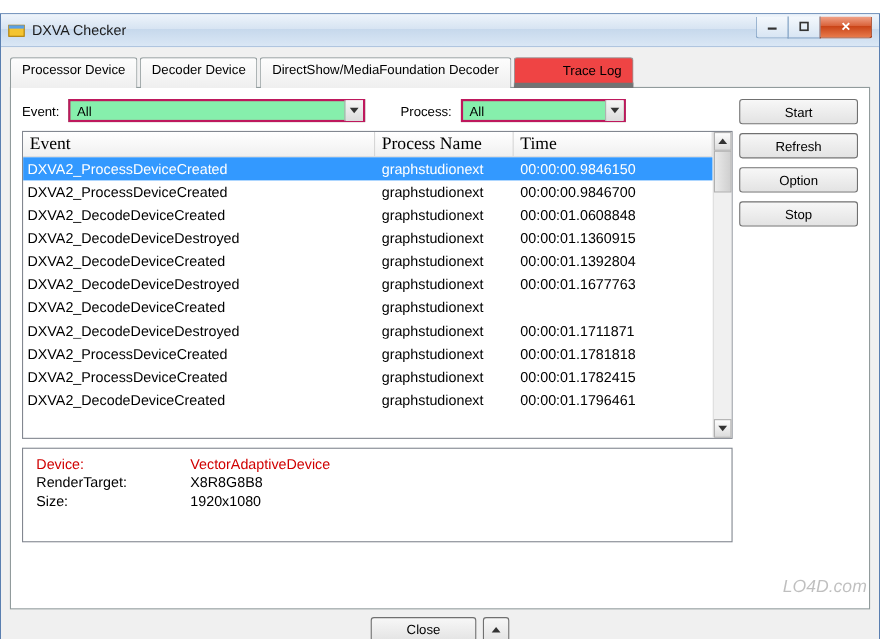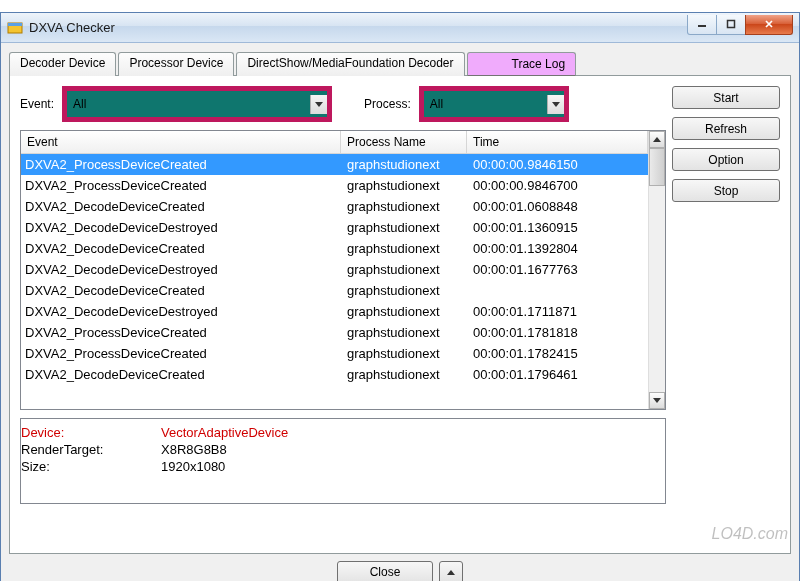--- a/index.html
+++ b/index.html
@@ -78,45 +78,45 @@
     background: linear-gradient(to bottom, #fdfdfd, #efefef);
     margin-right: 2px;
     border-top-left-radius: 3px;
     border-top-right-radius: 3px;
     font-size: 12px;
     color: #000;
     position: relative;
     top: 1px;
   }
   .tab.active {
-    background: #f0abfc;
-    border-bottom: 1px solid #737373;
+    background: #ef4444;
+    border-bottom: 5px solid #737373;
     top: 1px;
     padding-top: 4px;
     padding-left: 44px;
   }
   .tabpage {
     border: 1px solid #919b9c;
     background: #fff;
     flex: 1;
     padding: 10px 10px 8px 10px;
     display: flex;
     gap: 6px;
   }
 
   .leftcol { flex: 1; display: flex; flex-direction: column; }
   .rightcol { width: 108px; display: flex; flex-direction: column; gap: 8px; }
 
   .filters { display: flex; align-items: center; gap: 8px; margin-bottom: 8px; }
   .filters label { font-size: 12px; }
   .combo {
     display: inline-flex; align-items: center;
-    border: 5px solid #be185d;
-    background: #0f766e;
-    height: 36px;
+    border: 2px solid #be185d;
+    background: #86efac;
+    height: 21px;
     font-size: 12px;
   }
   .combo .combo-text { padding: 0 6px; display: inline-block; }
   .combo .combo-btn {
     width: 17px; height: 19px;
     border-left: 1px solid #b0b0b0;
     background: linear-gradient(to bottom, #f6f6f6, #dcdcdc);
     display: flex; align-items: center; justify-content: center;
   }
   .combo1 { width: 270px; }
@@ -136,21 +136,22 @@
     background: linear-gradient(to bottom, #fff, #f0f0f0);
     border-bottom: 1px solid #d6d6d6;
     height: 23px;
     align-items: center;
   }
   .lv-head .col {
     padding: 0 6px;
     border-right: 1px solid #d6d6d6;
     height: 100%;
     display: flex; align-items: center;
-    font-size: 12px;
+    font-size: 16px;
+    font-family: Liberation Serif, serif;
   }
   .col-event { width: 320px; }
   .col-proc  { width: 126px; }
   .col-time  { width: 150px; flex: 1; }
   .lv-rows { }
   .lv-row {
     display: flex;
     height: 21px;
     align-items: center;
     font-size: 13px;
@@ -179,21 +180,21 @@
     height: 38px;
     background: linear-gradient(to right, #eaeaea, #cfcfcf);
     border: 1px solid #b0b0b0;
   }
   .lv-scroll .sbtn.bottom { position: absolute; bottom: 0; left: 0; right: 0; }
 
   .details {
     margin-top: 8px;
     border: 1px solid #828790;
     background: #fff;
-    padding: 4px 0;
+    padding: 4px 12px;
     height: 86px;
     font-size: 13px;
   }
   .details .drow { display: flex; margin: 2px 0; }
   .details .dlabel { width: 140px; }
   .details .red { color: #d00000; }
 
   .btn {
     height: 23px;
     border: 1px solid #707070;
@@ -275,22 +276,22 @@
         <svg viewBox="0 0 10 10">
             <path d="M2 2 L8 8 M8 2 L2 8" stroke="#fff" stroke-width="1.7"></path>
           </svg>
       </div>
     </div>
   </div>
 
   <div class="client">
 
     <div class="tabstrip">
+      <div class="tab">Processor Device</div>
       <div class="tab">Decoder Device</div>
-      <div class="tab">Processor Device</div>
       <div class="tab">DirectShow/MediaFoundation Decoder</div>
       <div class="tab active">Trace Log</div>
     </div>
 
     <div class="tabpage">
 
       <div class="leftcol">
 
         <div class="filters">
           <label>Event:</label>

